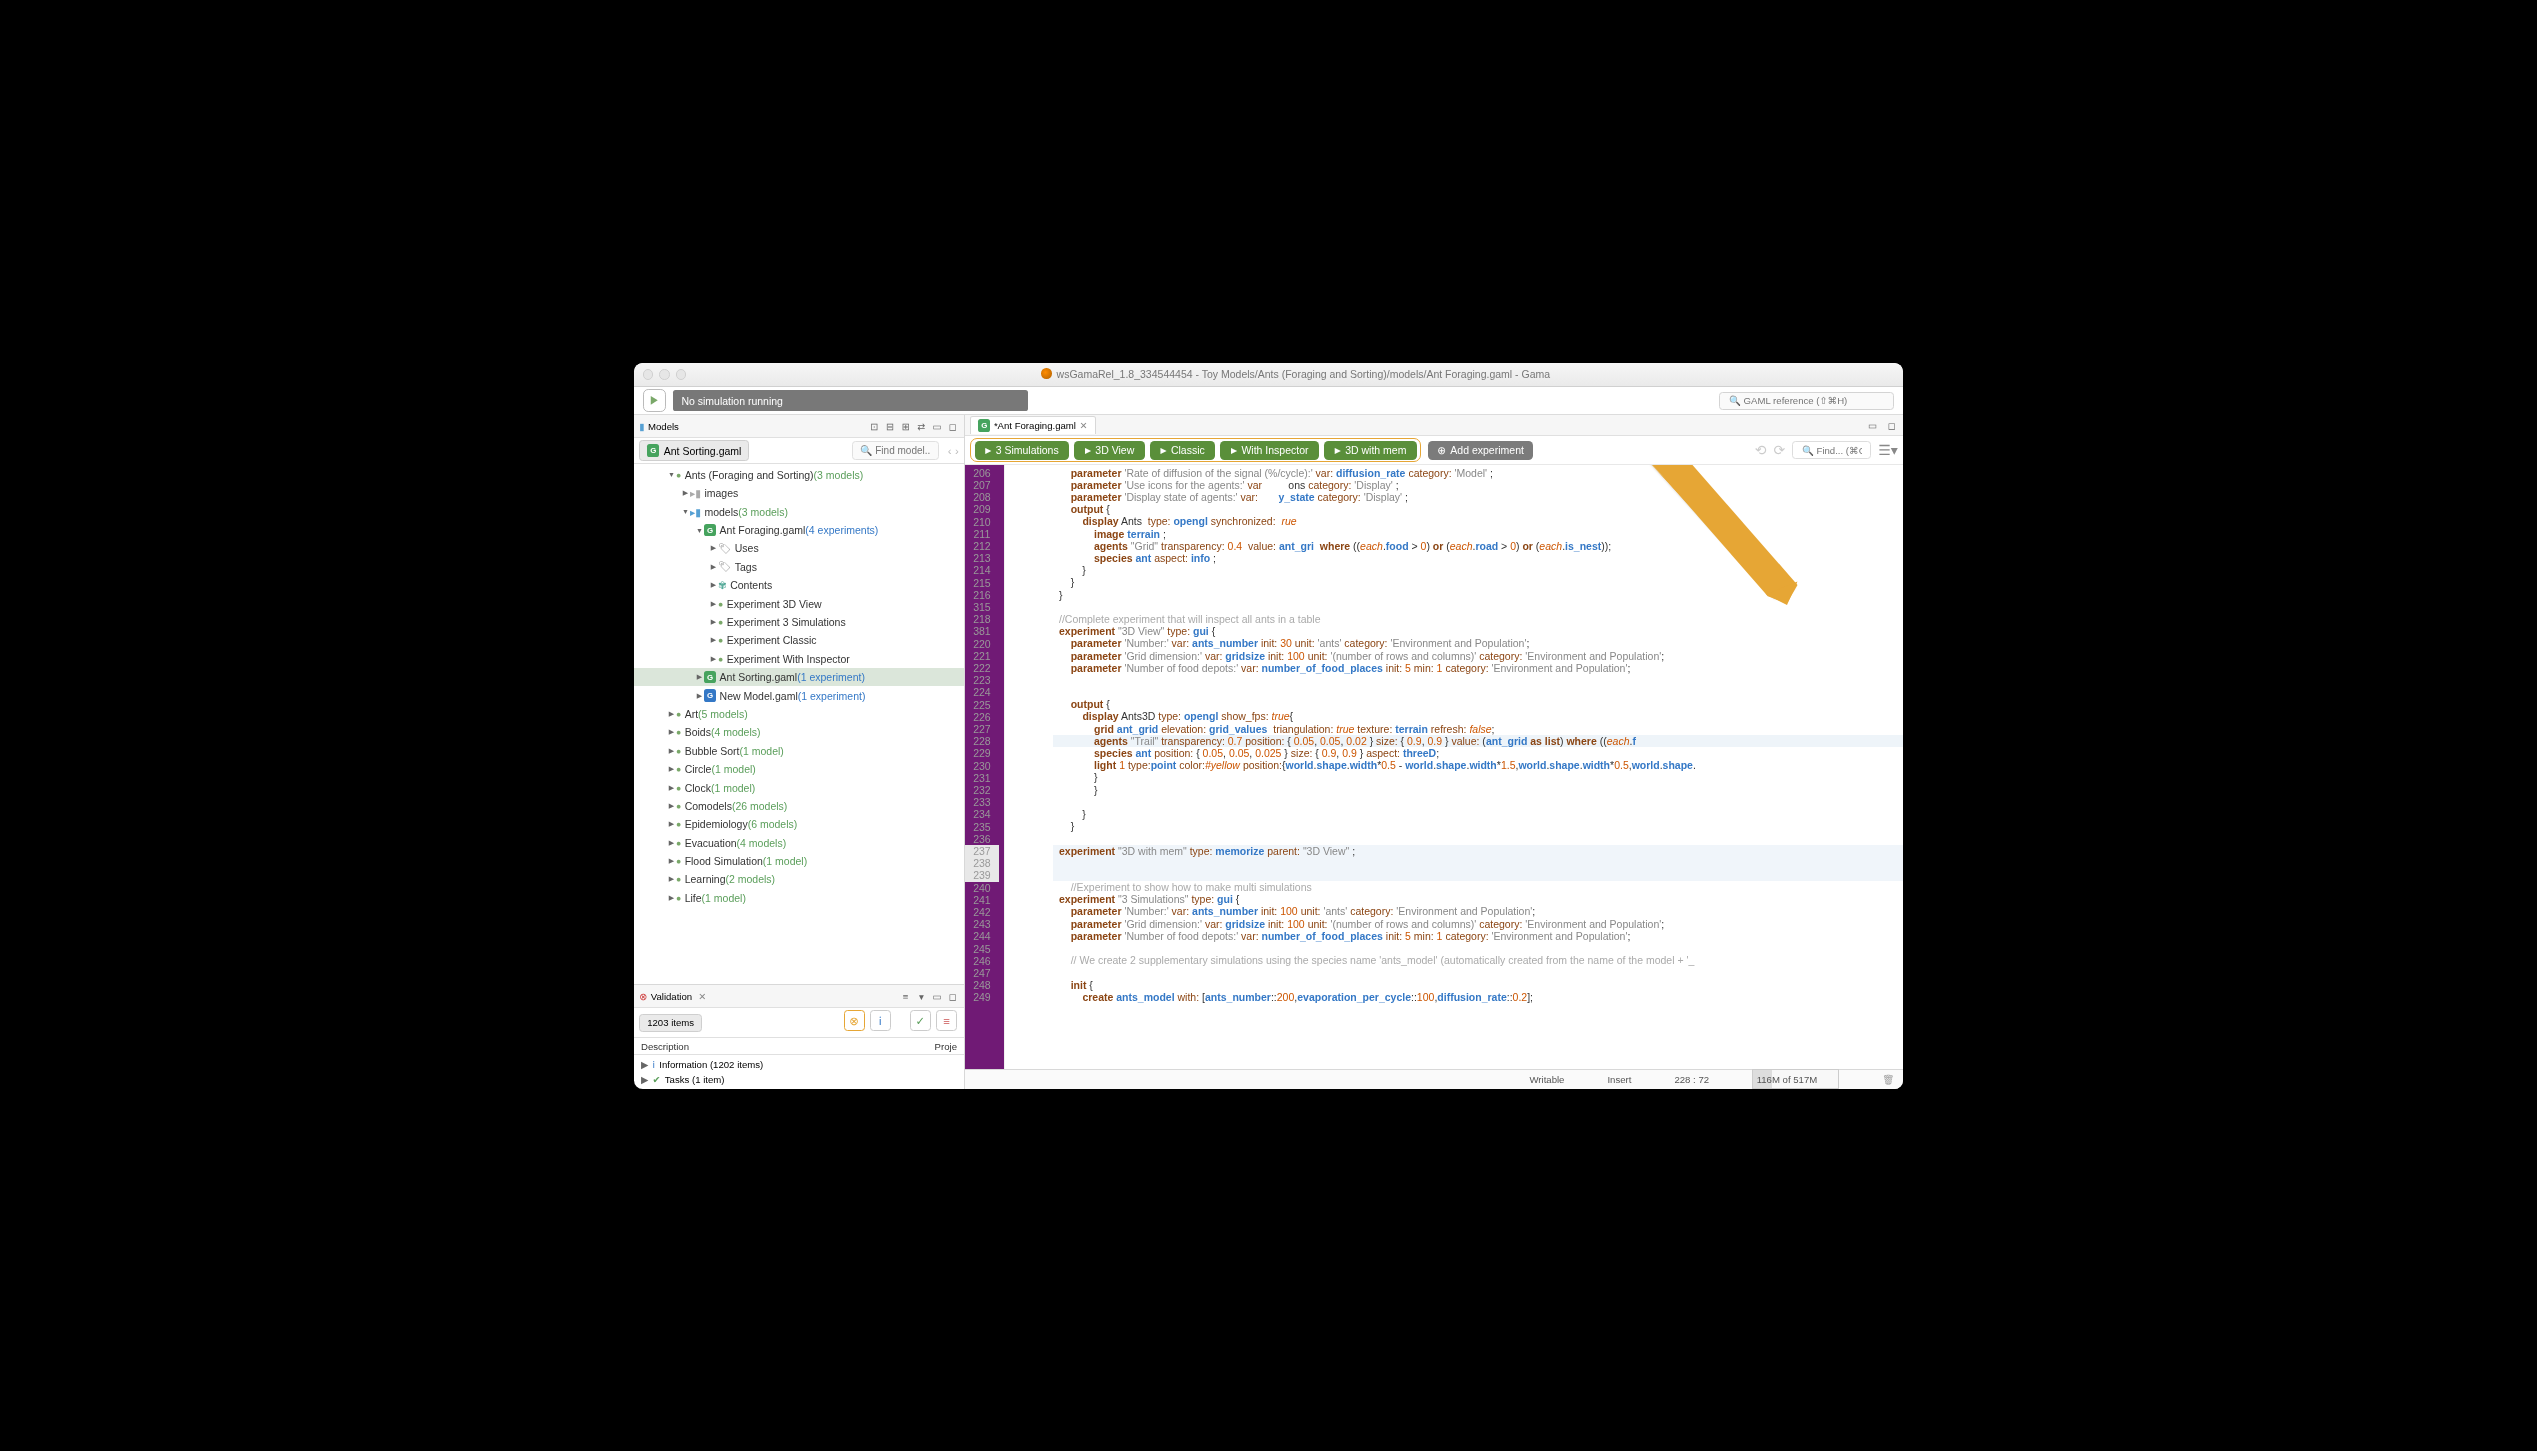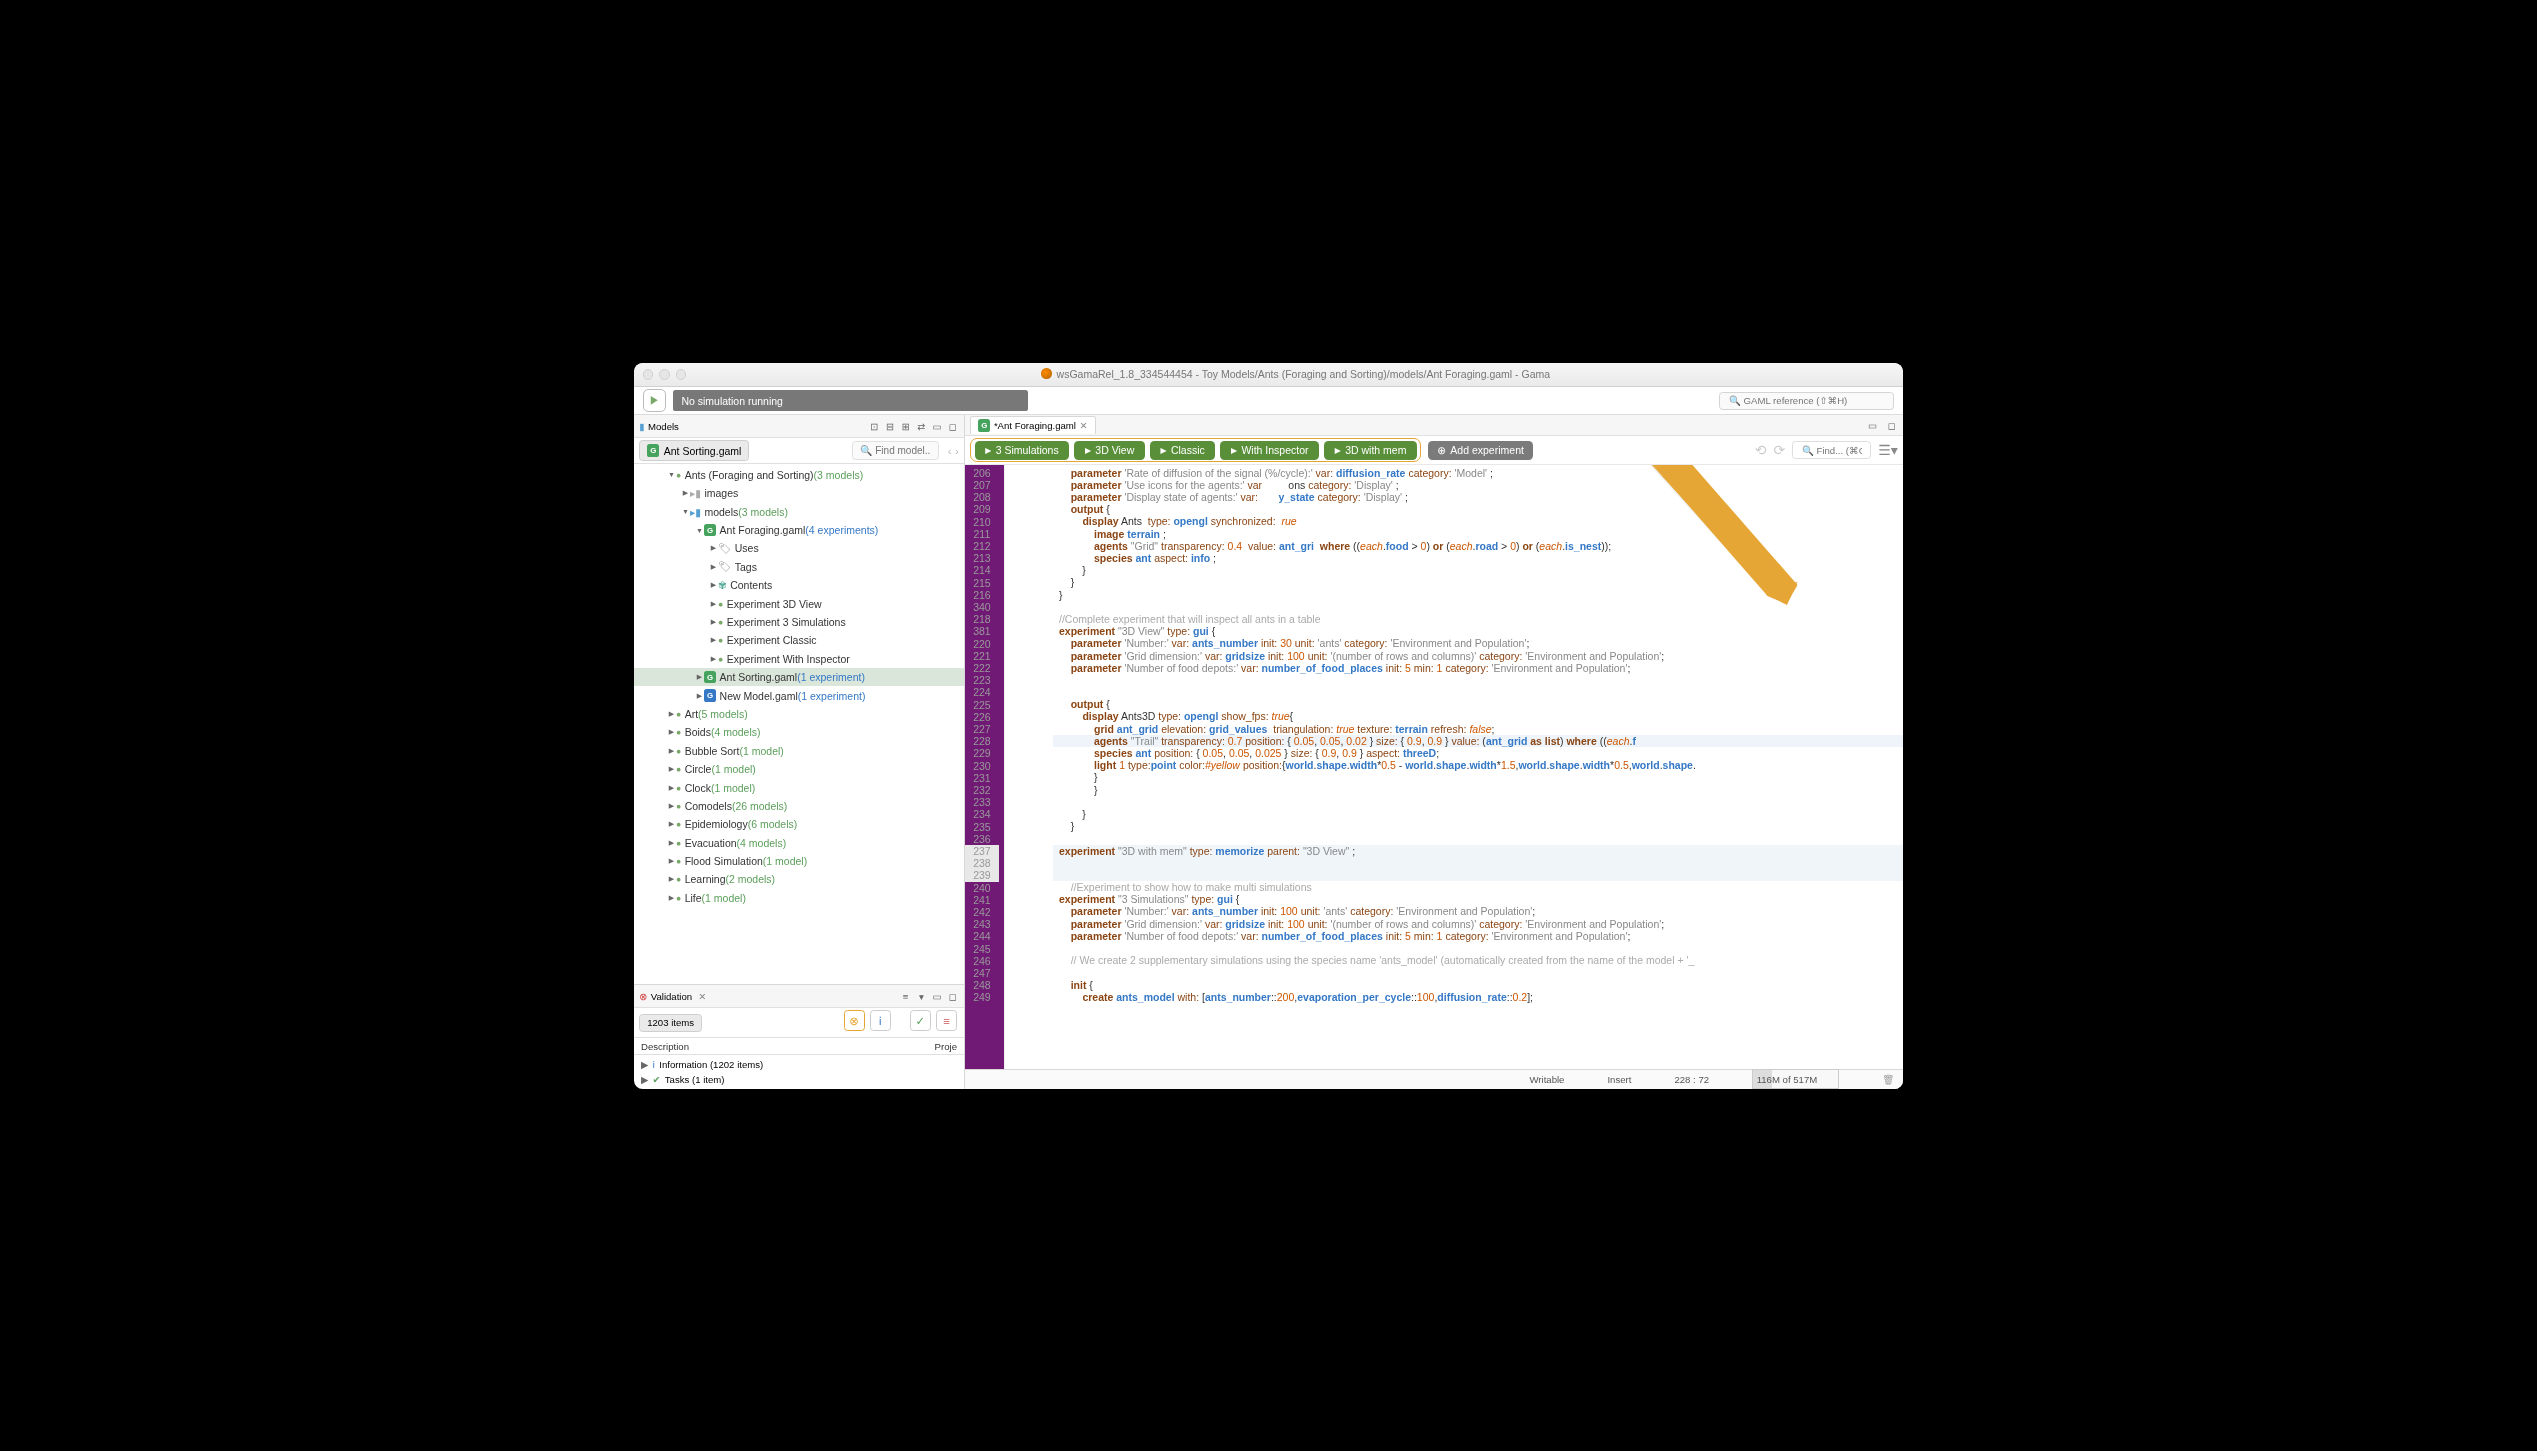--- a/index.html
+++ b/index.html
@@ -385,21 +385,21 @@
             <div>207</div>
             <div>208</div>
             <div>209</div>
             <div>210</div>
             <div>211</div>
             <div>212</div>
             <div>213</div>
             <div>214</div>
             <div>215</div>
             <div>216</div>
-            <div>340</div>
+            <div>315</div>
             <div>218</div>
             <div>381</div>
             <div>220</div>
             <div>221</div>
             <div>222</div>
             <div>223</div>
             <div>224</div>
             <div>225</div>
             <div>226</div>
             <div>227</div>

